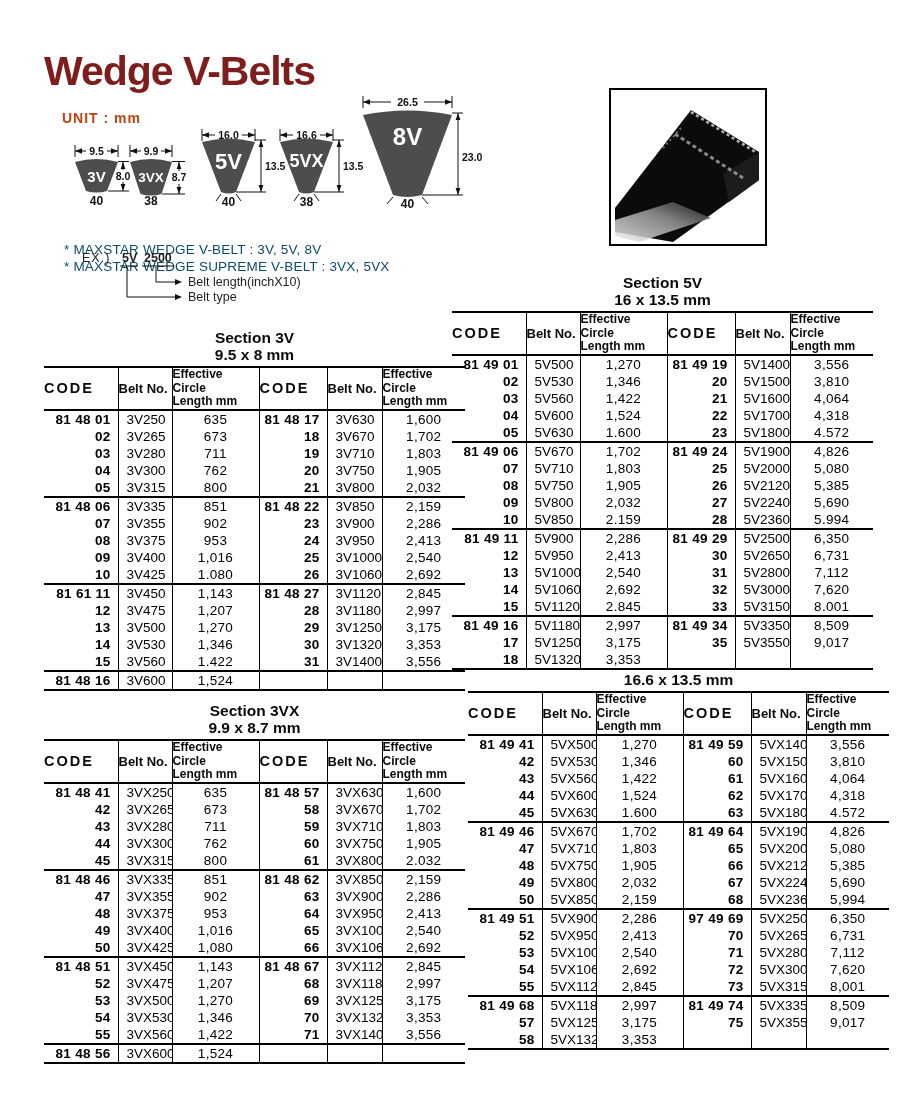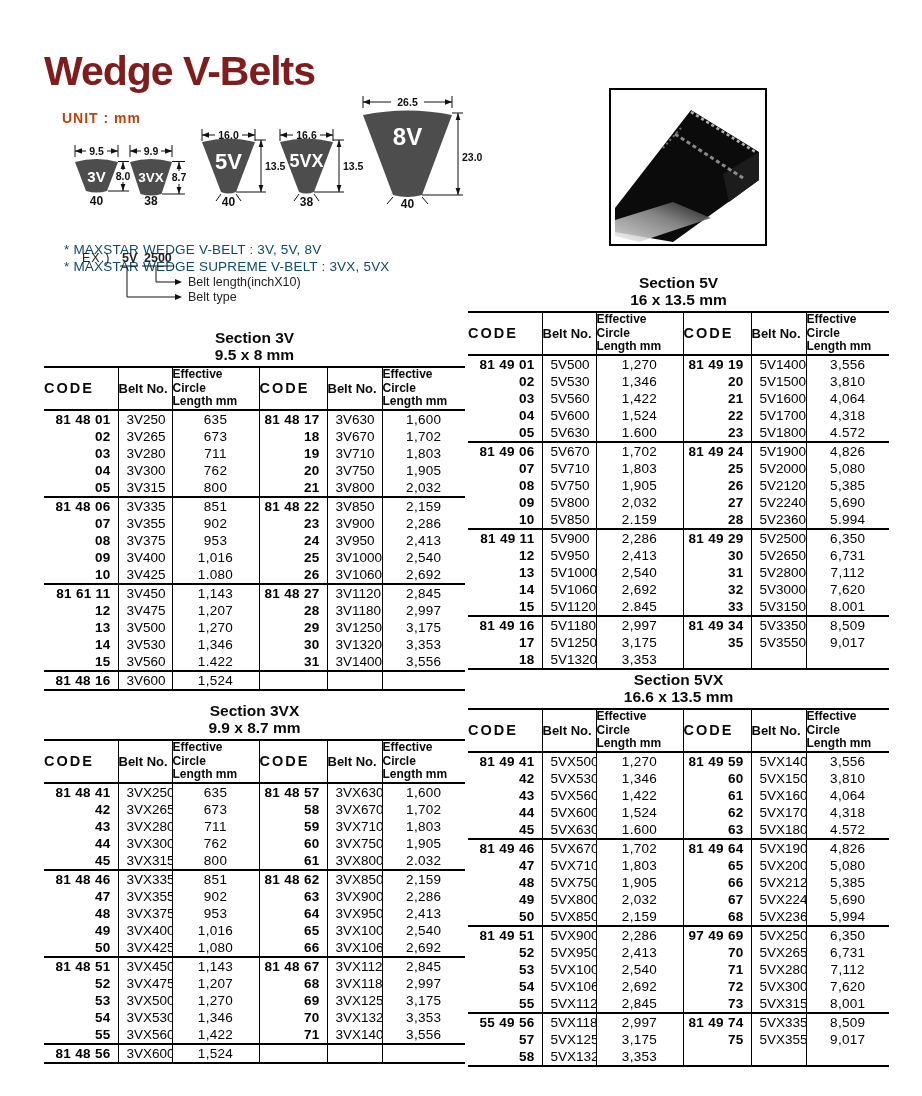--- a/index.html
+++ b/index.html
@@ -475,21 +475,21 @@
           </td>
           <td class="len">1,524</td>
           <td class="code"></td>
           <td class="belt"></td>
           <td class="len"></td>
         </tr>
       </tbody>
   </table>
 </div>
 
-<div class="section-table" style="left:468px; top:274px;">
+<div class="section-table" style="left:452px; top:274px;">
   <div class="tbl-title">Section 5V</div>
   <div class="tbl-sub">16 x 13.5 mm</div>
   <table>
     <colgroup>
         <col style="width:74px">
         <col style="width:54px">
         <col style="width:87px">
         <col style="width:68px">
         <col style="width:55px">
         <col style="width:83px">
@@ -1136,21 +1136,20 @@
           <td class="len">1,524</td>
           <td class="code"></td>
           <td class="belt"></td>
           <td class="len"></td>
         </tr>
       </tbody>
   </table>
 </div>
 
 <div class="section-table" style="left:468px; top:671px;">
-  <div class="tbl-title">Section 5VX</div>
   <div class="tbl-sub">16.6 x 13.5 mm</div>
   <table>
     <colgroup>
         <col style="width:74px">
         <col style="width:54px">
         <col style="width:87px">
         <col style="width:68px">
         <col style="width:55px">
         <col style="width:83px">
       </colgroup>
@@ -1431,21 +1430,21 @@
           <td class="code">73</td>
           <td class="belt">
             <div class="belt-inner">
               <span>5VX</span>
               <span>3150</span>
             </div>
           </td>
           <td class="len">8,001</td>
         </tr>
         <tr class="group-start">
-          <td class="code">55 49 56</td>
+          <td class="code">81 49 68</td>
           <td class="belt">
             <div class="belt-inner">
               <span>5VX</span>
               <span>1180</span>
             </div>
           </td>
           <td class="len">2,997</td>
           <td class="code">81 49 74</td>
           <td class="belt">
             <div class="belt-inner">

